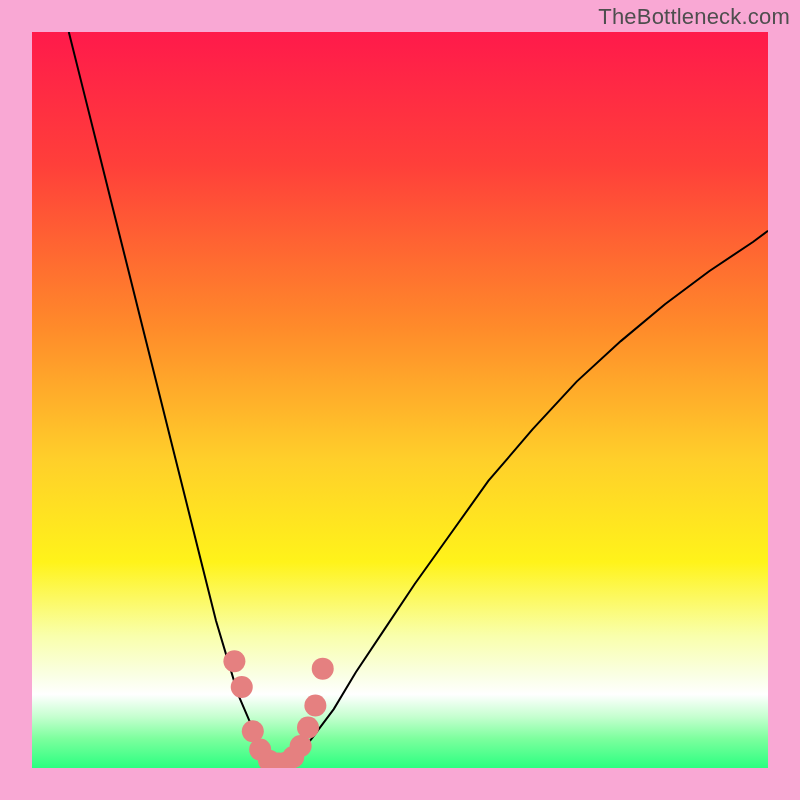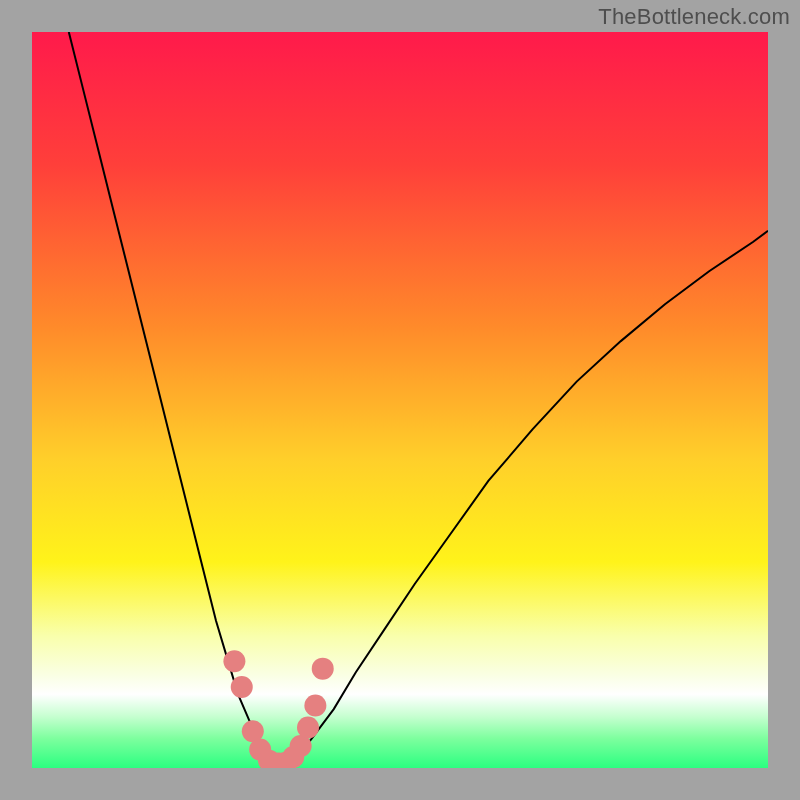--- a/index.html
+++ b/index.html
@@ -10,21 +10,21 @@
     background: #000;
     overflow: hidden;
     font-family: Arial, Helvetica, sans-serif;
   }
   .frame {
     position: absolute;
     top: 0;
     left: 0;
     width: 800px;
     height: 800px;
-    background: #a3a3a3;
+    background: #f9a8d4;
   }
   .plot {
     position: absolute;
     top: 32px;
     left: 32px;
     width: 736px;
     height: 736px;
     overflow: hidden;
   }
   .watermark {

